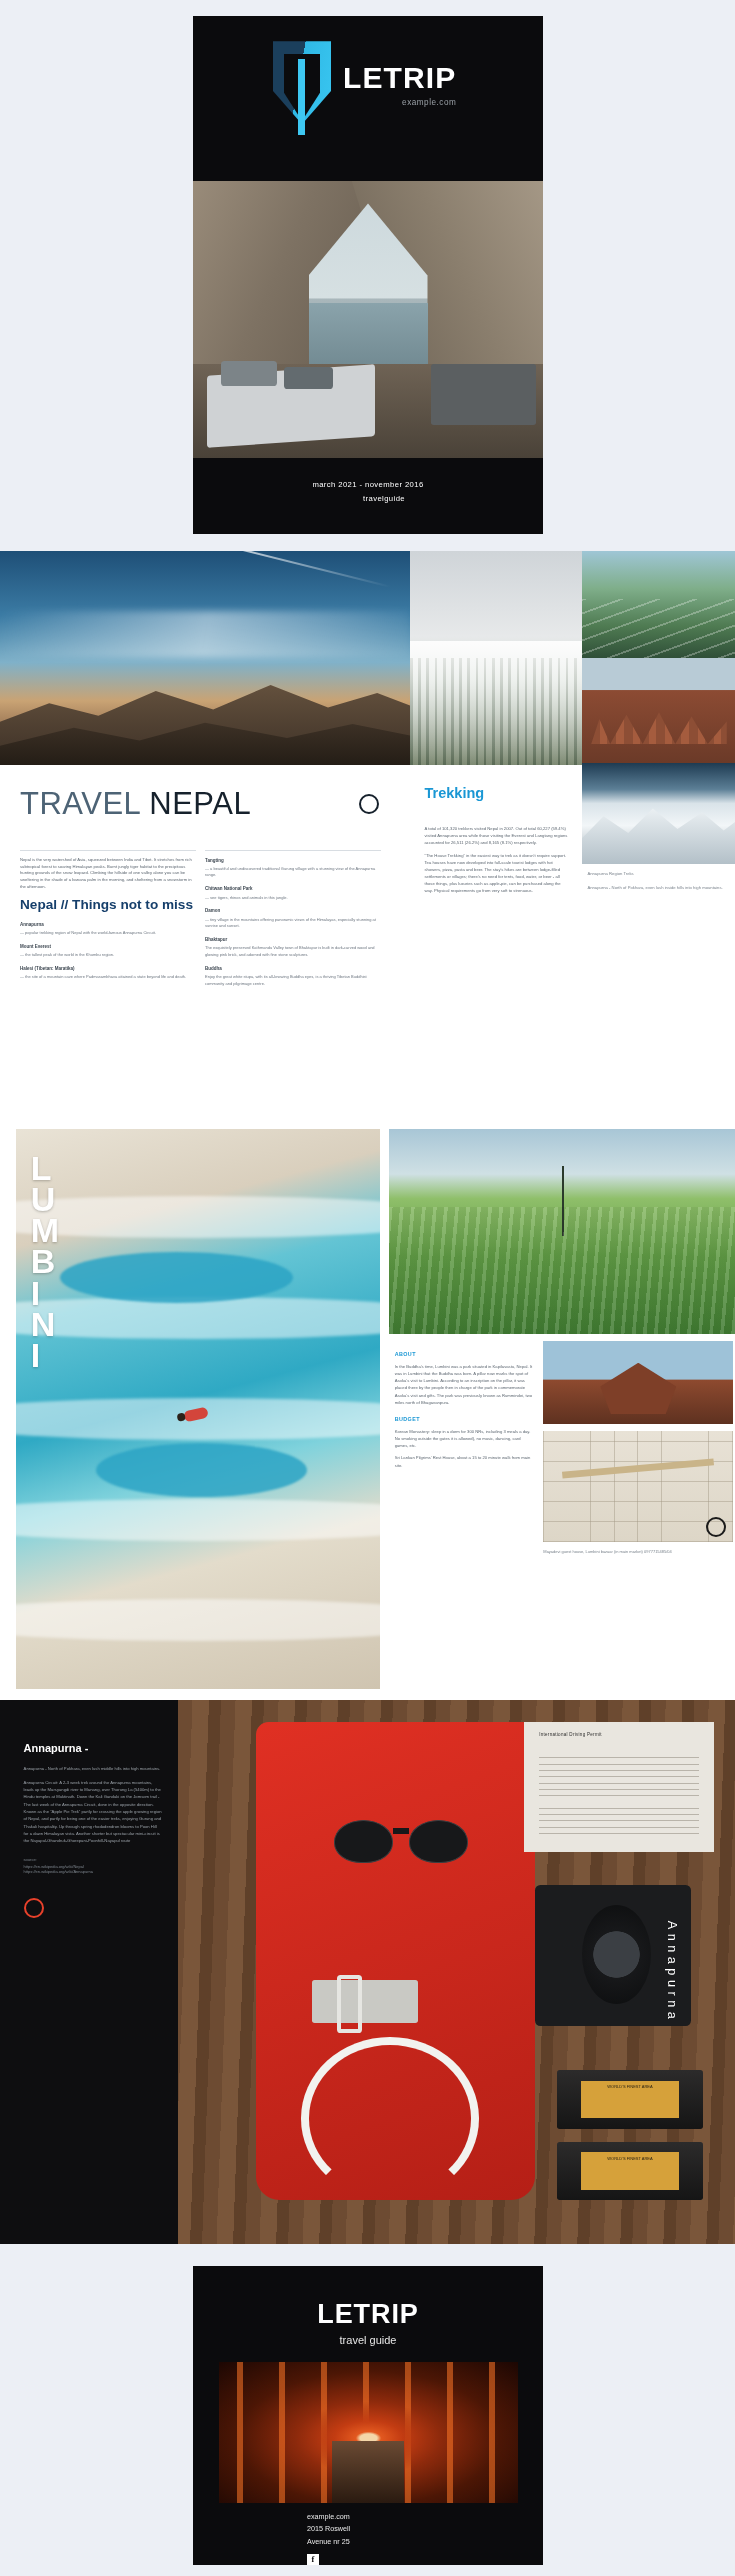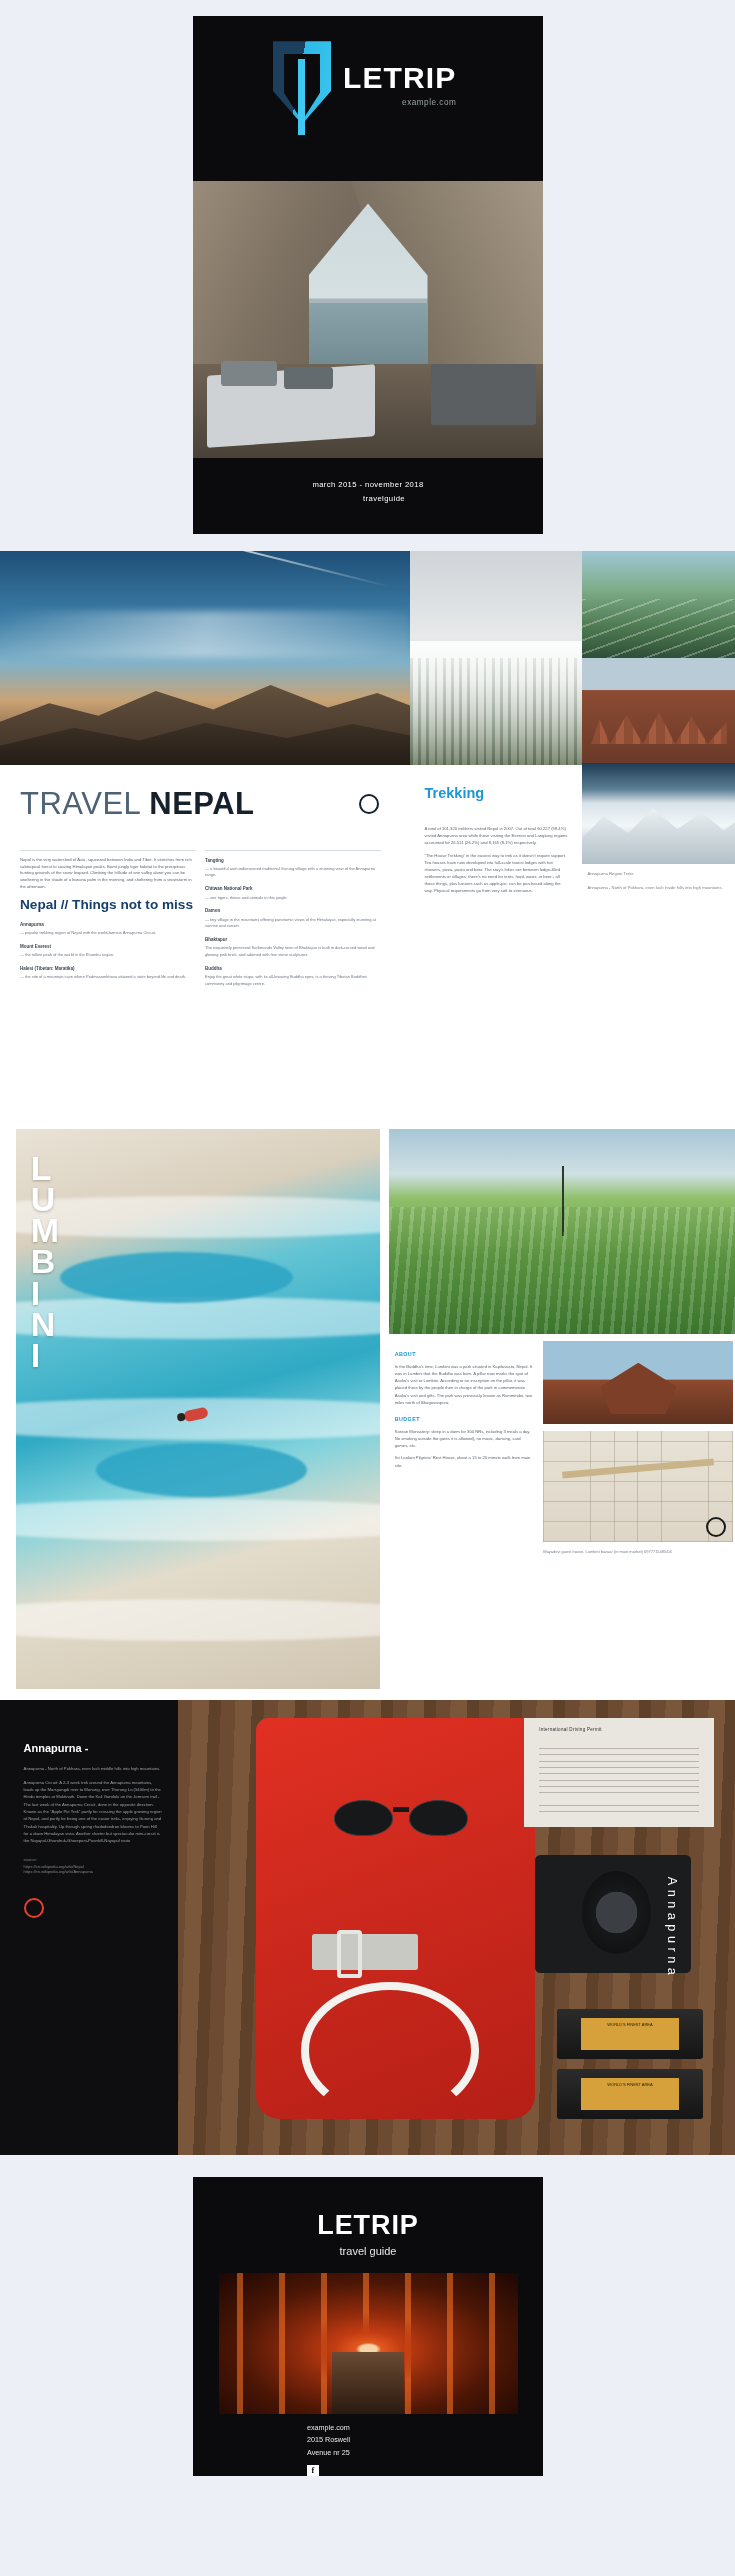--- a/index.html
+++ b/index.html
@@ -204,21 +204,21 @@
     display: flex;
     align-items: center;
     padding-left: 20px;
   }
   .p2-title {
     font-size: 31px;
     letter-spacing: 0.5px;
     color: #1b2a38;
   }
   .p2-title .light { color: #4d6375; font-weight: 400; }
-  .p2-title .bold { color: #16212c; font-weight: 700; }
+  .p2-title .bold { color: #16212c; font-weight: 400; }
   .ring {
     width: 20px; height: 20px;
     border: 2.7px solid #16212c;
     border-radius: 50%;
   }
   .ring-red { border-color: #e8412b; }
   .p2-ring1 { position: absolute; right: 31px; top: 29px; }
 
   .p2-cols {
     display: flex;
@@ -454,21 +454,21 @@
   }
   .map-cap {
     font-size: 4px;
     color: #7a838c;
     line-height: 1.6;
     padding: 6.3px 5.4px 0 0;
   }
 
   
   .p4 {
-    height: 455px;
+    height: 544px;
     background: #0e0e10;
     display: flex;
     position: relative;
   }
   .p4-textcol {
     width: 178px;
     padding: 42px 16.3px 0 23.6px;
     color: #c9ced3;
   }
   .p4-h {
@@ -696,21 +696,21 @@
       <div class="tent-opening"></div>
       <div class="tent-sea"></div>
       <div class="tent-floor"></div>
       <div class="tent-bed"></div>
       <div class="tent-pillow"></div>
       <div class="tent-pillow2"></div>
       <div class="tent-sofa"></div>
     </div>
 
     <div class="p1-bottom">
-      <div class="d1">march 2015 - november 2018</div>
+      <div class="d1">march 2021 - november 2016</div>
       <div class="d2">travelguide</div>
     </div>
   </div>
 </section>
 
 <section class="page p2">
 
   <div class="p2-left">
     <div class="p2-hero">
       <div class="hero-sky"></div>

